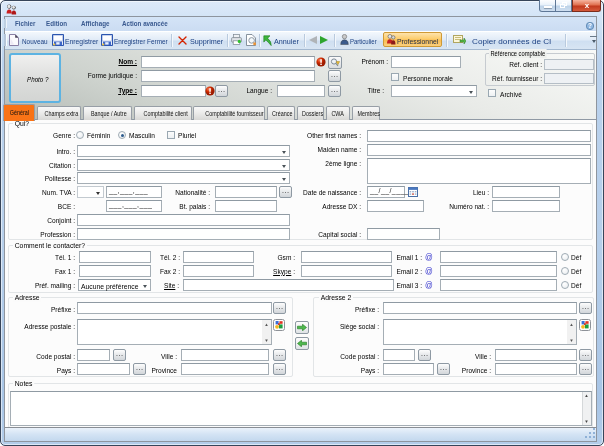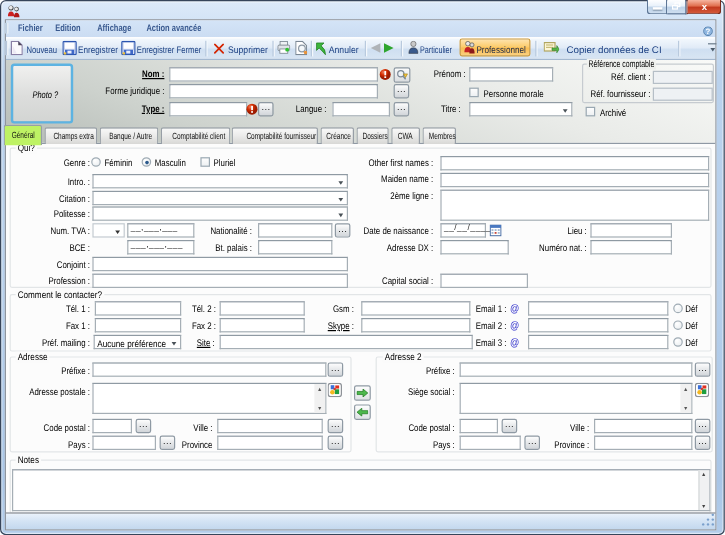--- a/index.html
+++ b/index.html
@@ -197,21 +197,21 @@
 <div class="lb l " style="left:500px;top:90px;font-size:8px;--sx:0.82;">Archivé</div>
 <div class="ab" style="left:5px;top:119px;width:591px;height:308px;background:#fcfcfc;border-top:1px solid #8f99a4;"></div>
 <div class="tb" style="left:37px;width:44px;"><span>Champs extra</span></div>
 <div class="tb" style="left:83px;width:49px;"><span>Banque / Autre</span></div>
 <div class="tb" style="left:134px;width:58px;"><span>Comptabilité client</span></div>
 <div class="tb" style="left:193px;width:72px;"><span>Comptabilité fournisseur</span></div>
 <div class="tb" style="left:267px;width:28px;"><span>Créance</span></div>
 <div class="tb" style="left:297px;width:27px;"><span>Dossiers</span></div>
 <div class="tb" style="left:326px;width:24px;"><span>CWA</span></div>
 <div class="tb" style="left:352px;width:28px;"><span>Membres</span></div>
-<div class="tb" style="left:3px;top:104px;width:32px;height:17px;background:#bef264;z-index:3;"><span style="line-height:15px;">Général</span></div>
+<div class="tb" style="left:3px;top:104px;width:32px;height:17px;background:#f97316;z-index:3;"><span style="line-height:15px;">Général</span></div>
 <div class="grp" style="left:8px;top:123px;width:585px;height:117px;"></div>
 <div class="glb" style="left:13px;top:119px;">Qui?</div>
 <div class="lb r " style="left:25px;top:131px;width:50px;font-size:8px;--sx:0.82;">Genre :</div>
 <div class="rad" style="left:76px;top:131px;"></div>
 <div class="lb l " style="left:87px;top:131px;font-size:8px;--sx:0.82;">Féminin</div>
 <div class="rad" style="left:118px;top:131px;">
     <span class="dot"></span>
   </div>
 <div class="lb l " style="left:129px;top:131px;font-size:8px;--sx:0.82;">Masculin</div>
 <div class="chk" style="left:167px;top:131px;"></div>

